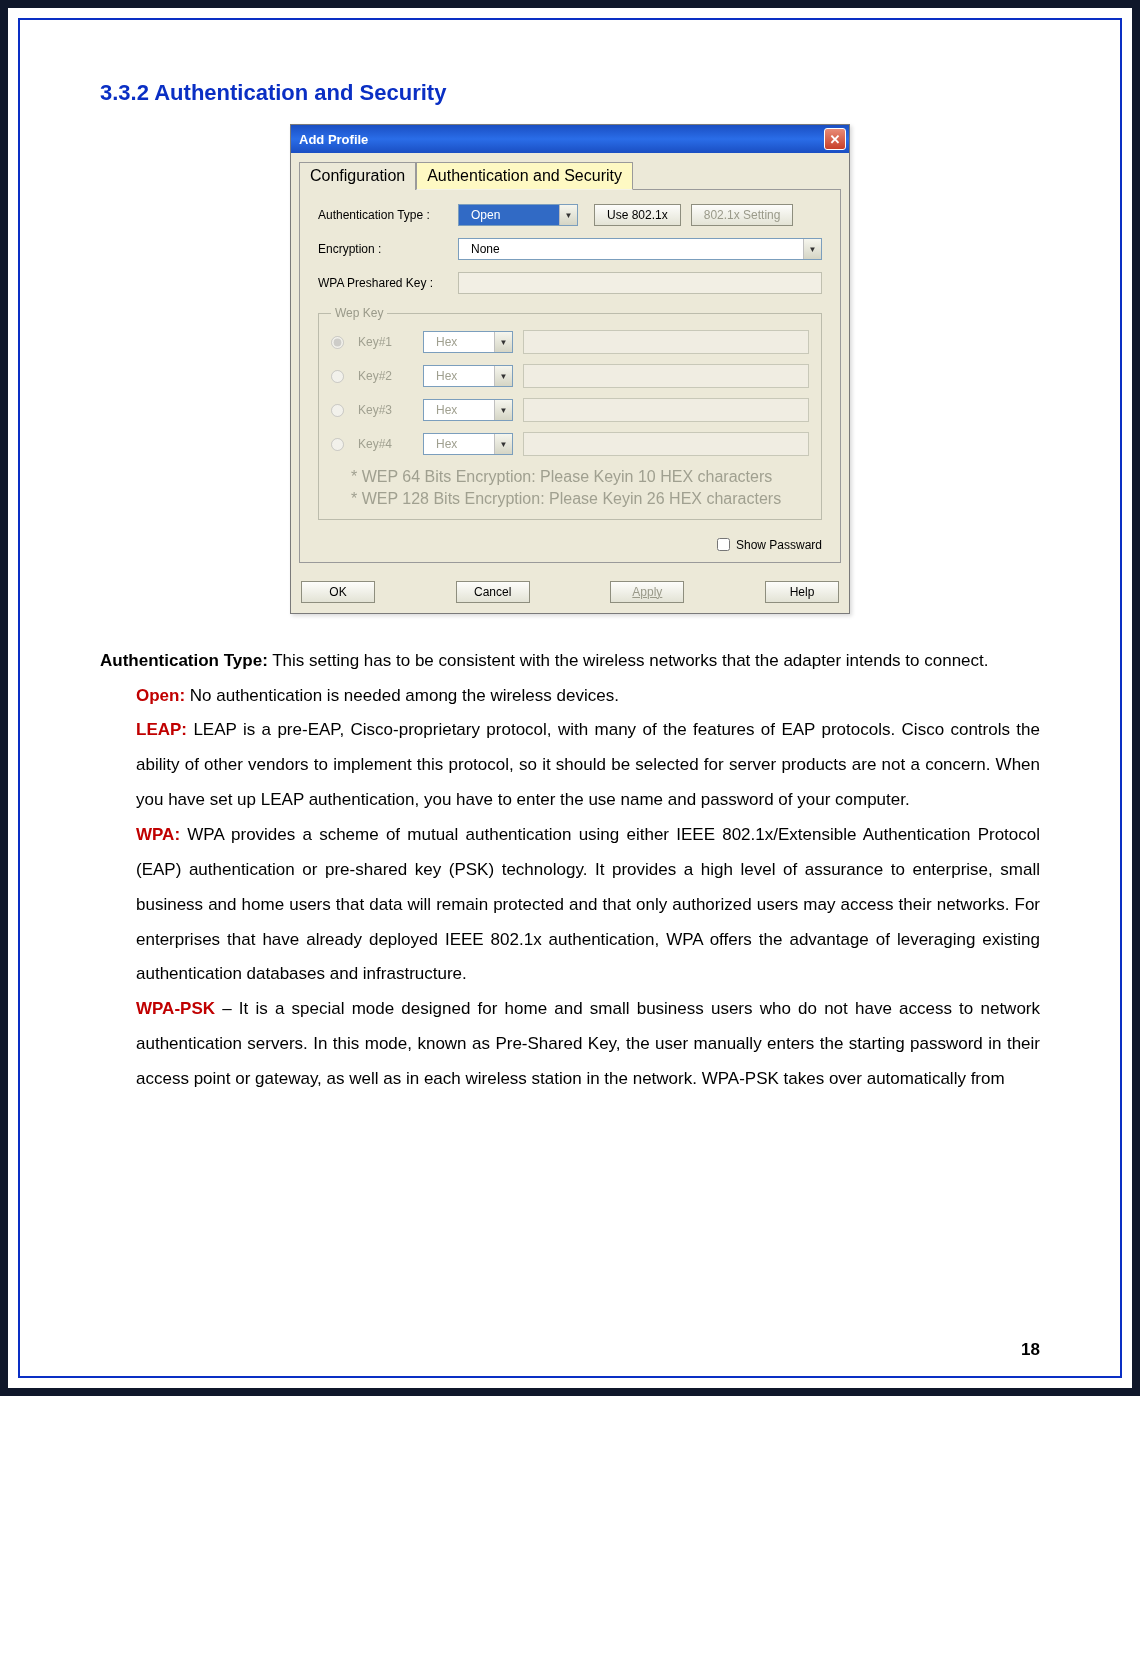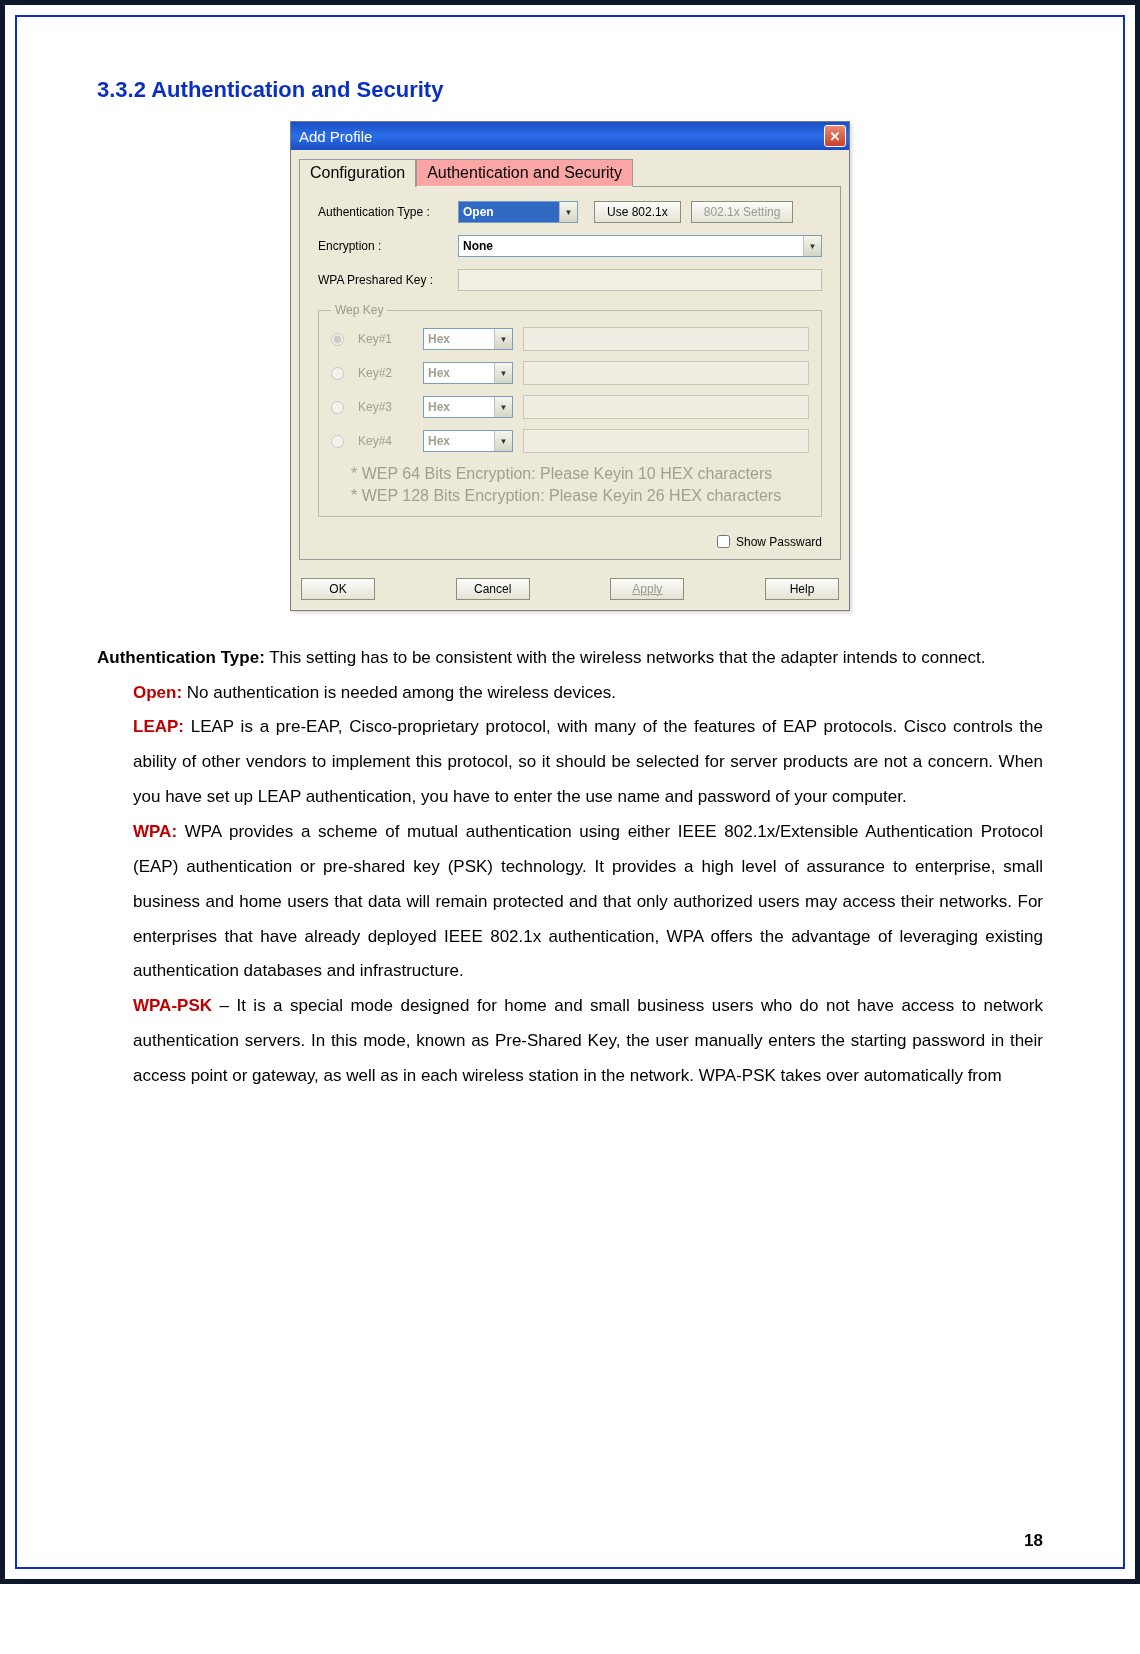--- a/index.html
+++ b/index.html
@@ -3,22 +3,22 @@
 <meta charset="utf-8">
 <style>
   * { box-sizing: border-box; margin: 0; padding: 0; }
   html, body { width: 1140px; height: 1654px; }
   body {
     font-family: Arial, Helvetica, sans-serif;
     background: #fff;
   }
   .page-outer {
     width: 1140px;
-    height: 1584px;
-    border: 5px solid #0f172a;
+    height: 1396px;
+    border: 8px solid #0f172a;
     padding: 10px;
   }
   .page-inner {
     width: 100%;
     height: 100%;
     border: 2px solid #0a2fc4;
     padding: 60px 80px 40px 80px;
     position: relative;
   }
   .section-heading {
@@ -42,22 +42,22 @@
   .titlebar {
     height: 28px;
     background: linear-gradient(to bottom, #1a4ec2 0%, #2a6de8 50%, #1a4ec2 100%);
     display: flex;
     align-items: center;
     justify-content: space-between;
     padding: 0 3px 0 8px;
   }
   .titlebar-title {
     color: #fff;
-    font-weight: normal;
-    font-size: 15px;
+    font-weight: bold;
+    font-size: 13px;
   }
   .close-btn {
     width: 22px; height: 22px;
     background: linear-gradient(to bottom, #e88b76, #c8402a);
     border: 1px solid #fff;
     border-radius: 3px;
     color: #fff;
     font-weight: bold;
     font-size: 13px;
     display: flex; align-items: center; justify-content: center;
@@ -71,21 +71,21 @@
   .tab {
     font-size: 16px;
     padding: 4px 10px;
     border: 1px solid #9a9a9a;
     border-bottom: none;
     background: #ece9d8;
     position: relative;
     top: 1px;
   }
   .tab.active {
-    background: #fca5a5;
+    background: #fef9c3;
     border-bottom: 1px solid #f4f2e8;
   }
   .tab-panel {
     margin: 0 8px 8px 8px;
     border: 1px solid #9a9a9a;
     background: #ece9d8;
     padding: 14px 18px 10px 18px;
   }
   .form-row {
     display: flex;
@@ -94,23 +94,22 @@
     font-size: 12px;
   }
   .form-label { width: 140px; }
   .combo {
     height: 22px;
     border: 1px solid #7b9ebd;
     background: #fff;
     display: flex;
     align-items: center;
     justify-content: space-between;
-    padding-left: 4px;
+    padding-left: 12px;
     font-size: 12px;
-    font-weight: bold;
   }
   .combo .arrow {
     width: 18px; height: 100%;
     border-left: 1px solid #c0c0c0;
     background: linear-gradient(to bottom,#f6f6ee,#d5d5c5);
     display: flex; align-items: center; justify-content: center;
     font-size: 8px; color: #333;
   }
   .combo.selected { background: #316ac5; color: #fff; }
   .combo.selected .arrow { background: linear-gradient(to bottom,#f6f6ee,#d5d5c5); color: #333; border-left-color:#bbb; }

